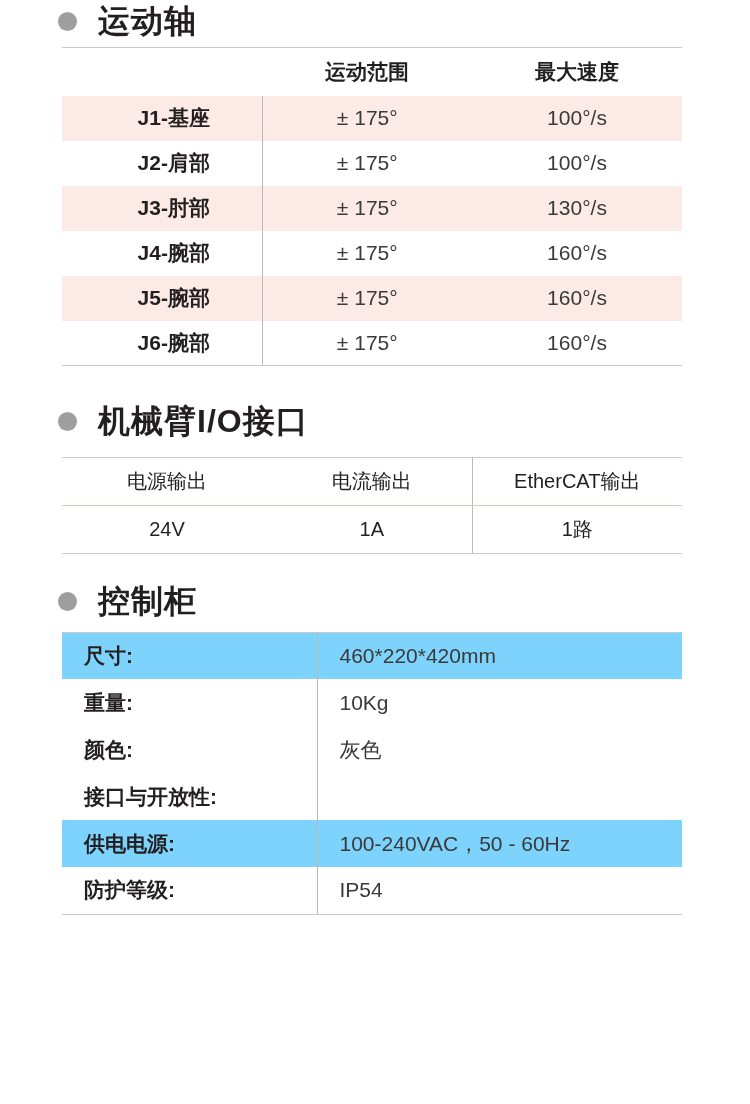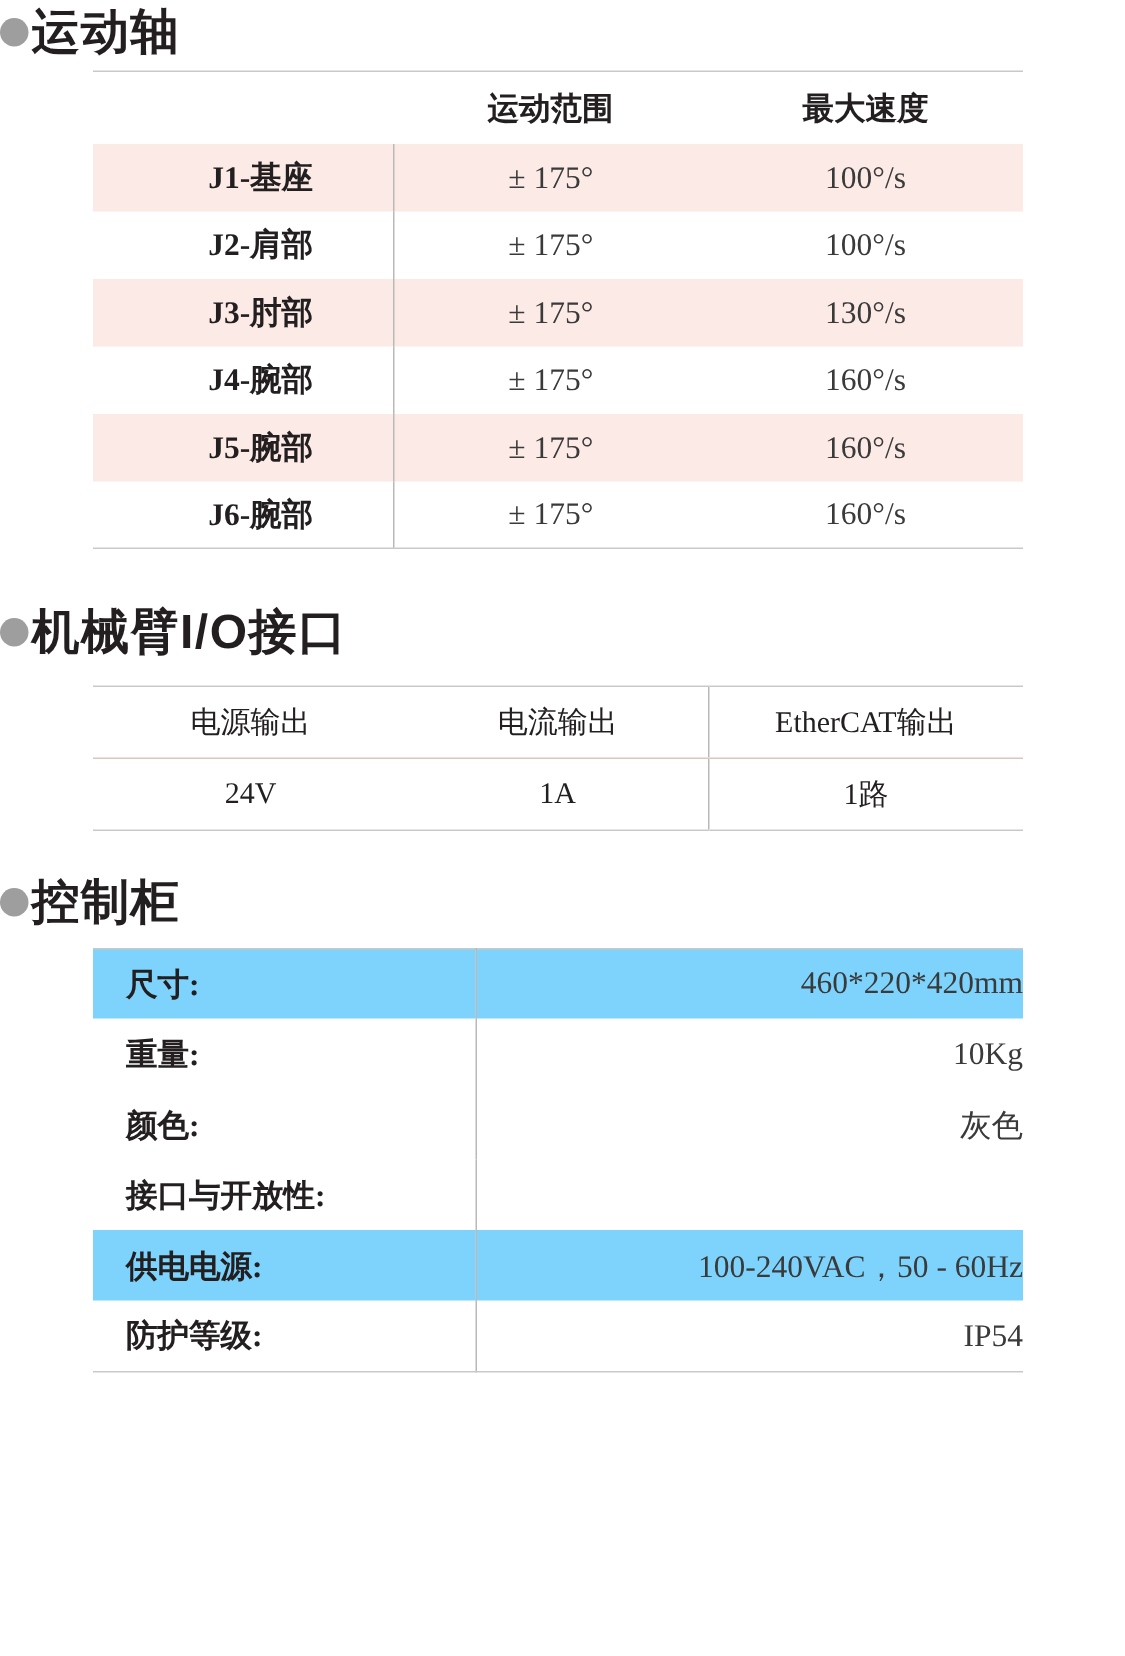--- a/index.html
+++ b/index.html
@@ -15,21 +15,22 @@
     width: 750px;
     min-height: 1104px;
     position: relative;
     padding: 0;
   }
 
   
   .section-head {
     display: flex;
     align-items: center;
-    gap: 2px;
+    gap: 21px;
+    padding-left: 58px;
     margin-top: 4px;
   }
   .bullet {
     width: 19px;
     height: 19px;
     border-radius: 50%;
     background: #9e9e9e;
     flex: none;
   }
   .section-title {
@@ -41,21 +42,20 @@
   }
 
   
   table {
     border-collapse: collapse;
     table-layout: fixed;
   }
   td, th {
     padding: 0;
     font-weight: normal;
-    font-family: Liberation Serif, serif;
   }
 
   
   .axis-table {
     width: 620px;
     margin-left: 62px;
     margin-top: 8px;
   }
   .axis-table .hdr td {
     font-size: 21px;
@@ -121,21 +121,20 @@
   .cab-table td.key {
     width: 255px;
     font-weight: bold;
     padding-left: 22px;
     border-right: 1px solid #b9b9b9;
     color: #231f20;
   }
   .cab-table td.val {
     padding-left: 22px;
     color: #3a3a3a;
-    text-align: right;
   }
   .cab-table tr.alt td { background: #7dd3fc; }
   .cab-table tr:first-child td { border-top: 1px solid #c9c9c9; }
   .cab-table tr:last-child td { border-bottom: 1px solid #c9c9c9; }
 
   .gap-1 { height: 34px; }
   .gap-2 { height: 26px; }
   .gap-3 { height: 18px; }
 </style>
 </head>

